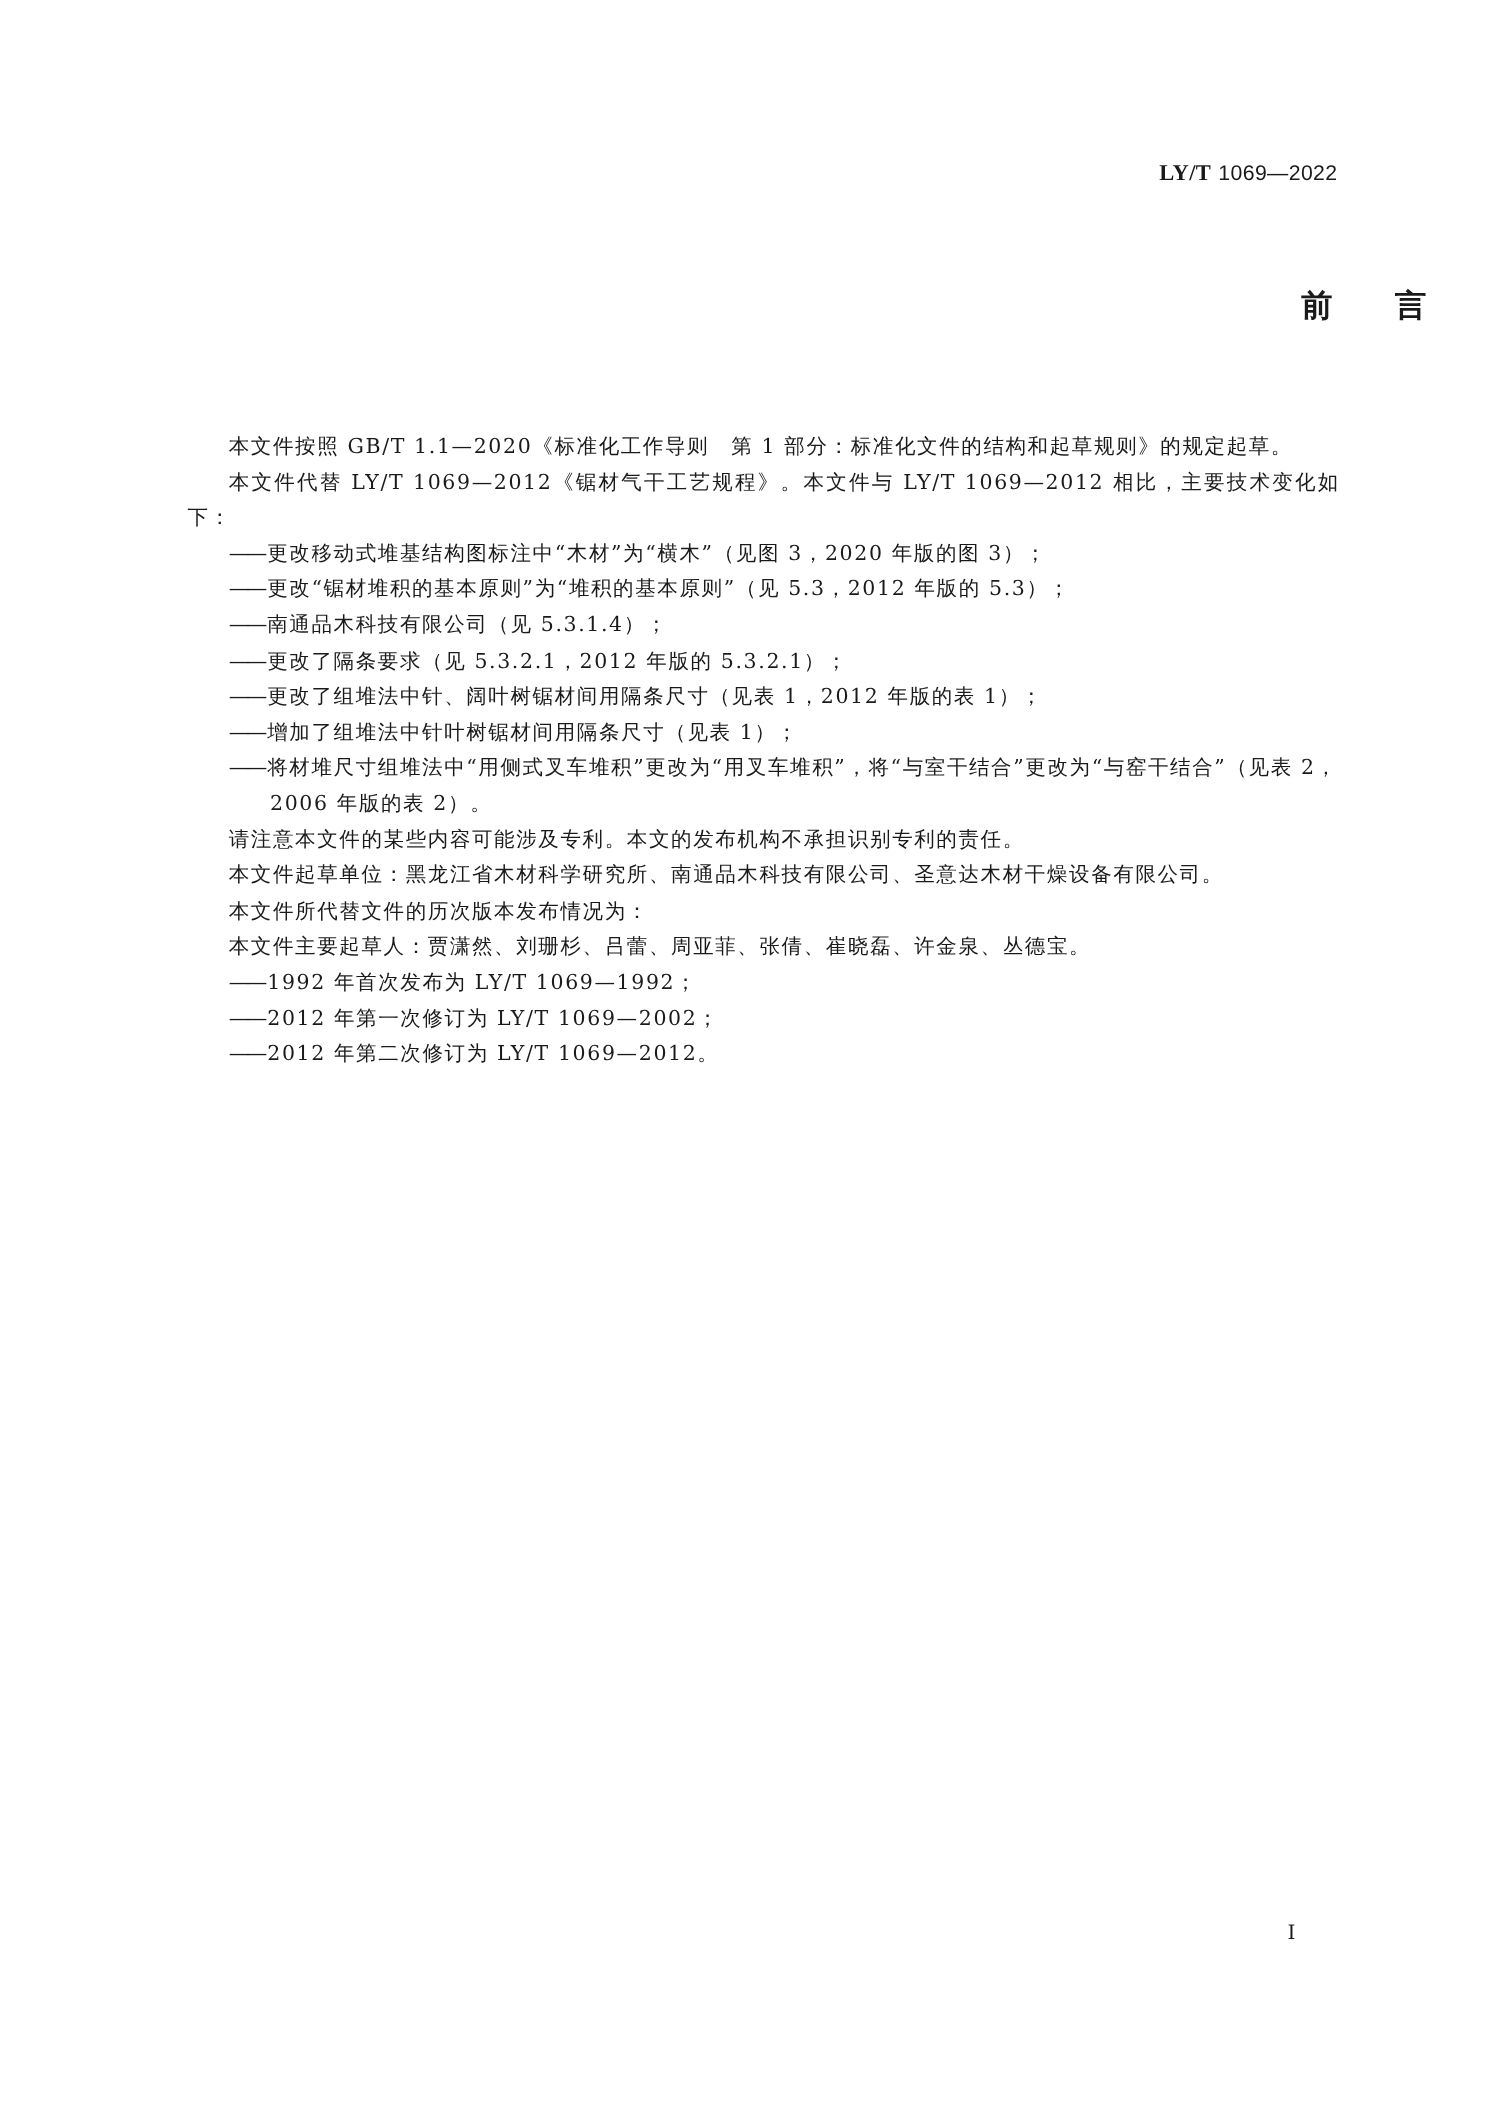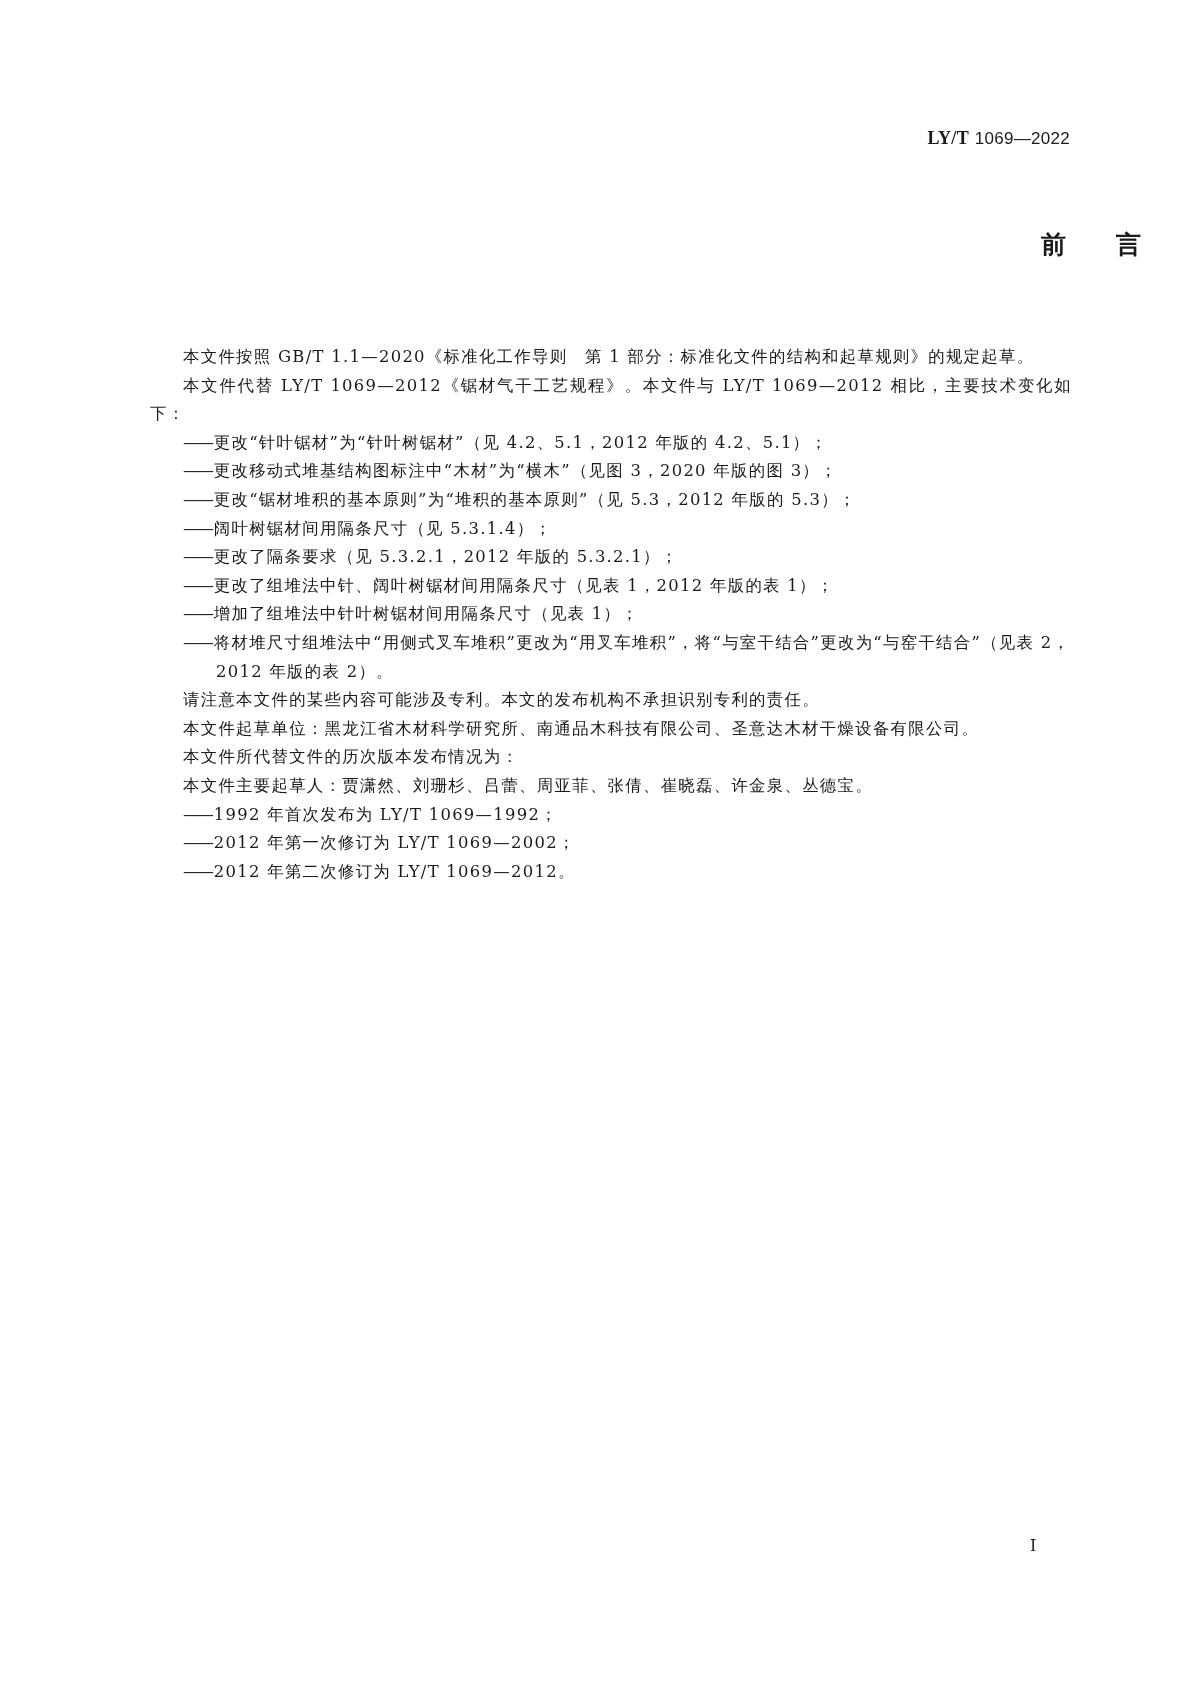--- a/index.html
+++ b/index.html
@@ -25,28 +25,27 @@
   <span class="prefix">LY/T</span>
   <span class="num">1069—2022</span>
 </div>
 
 <div class="title">前言</div>
 
 <div class="body">
   <p class="p">本文件按照 GB/T 1.1—2020《标准化工作导则　第 1 部分：标准化文件的结构和起草规则》的规定起草。</p>
   <p class="p">本文件代替 LY/T 1069—2012《锯材气干工艺规程》。本文件与 LY/T 1069—2012 相比，主要技术变化如下：</p>
 
-  <p class="dash"><span class="mark">——</span><span>更改“针叶锯材”为“针叶树锯材”（见 4.2、5.1，2012 年版的 4.2、5.1）；</span></p>
   <p class="dash"><span class="mark">——</span><span>更改移动式堆基结构图标注中“木材”为“横木”（见图 3，2020 年版的图 3）；</span></p>
   <p class="dash"><span class="mark">——</span><span>更改“锯材堆积的基本原则”为“堆积的基本原则”（见 5.3，2012 年版的 5.3）；</span></p>
-  <p class="dash"><span class="mark">——</span><span>阔叶树锯材间用隔条尺寸（见 5.3.1.4）；</span></p>
+  <p class="dash"><span class="mark">——</span><span>南通品木科技有限公司（见 5.3.1.4）；</span></p>
   <p class="dash"><span class="mark">——</span><span>更改了隔条要求（见 5.3.2.1，2012 年版的 5.3.2.1）；</span></p>
   <p class="dash"><span class="mark">——</span><span>更改了组堆法中针、阔叶树锯材间用隔条尺寸（见表 1，2012 年版的表 1）；</span></p>
   <p class="dash"><span class="mark">——</span><span>增加了组堆法中针叶树锯材间用隔条尺寸（见表 1）；</span></p>
-  <p class="dash hang"><span class="mark">——</span><span>将材堆尺寸组堆法中“用侧式叉车堆积”更改为“用叉车堆积”，将“与室干结合”更改为“与窑干结合”（见表 2，2012 年版的表 2）。</span></p>
+  <p class="dash hang"><span class="mark">——</span><span>将材堆尺寸组堆法中“用侧式叉车堆积”更改为“用叉车堆积”，将“与室干结合”更改为“与窑干结合”（见表 2，2006 年版的表 2）。</span></p>
 
   <p class="p">请注意本文件的某些内容可能涉及专利。本文的发布机构不承担识别专利的责任。</p>
   <p class="p">本文件起草单位：黑龙江省木材科学研究所、南通品木科技有限公司、圣意达木材干燥设备有限公司。</p>
   <p class="p">本文件所代替文件的历次版本发布情况为：</p>
   <p class="p">本文件主要起草人：贾潇然、刘珊杉、吕蕾、周亚菲、张倩、崔晓磊、许金泉、丛德宝。</p>
 
   <p class="dash"><span class="mark">——</span><span>1992 年首次发布为 LY/T 1069—1992；</span></p>
   <p class="dash"><span class="mark">——</span><span>2012 年第一次修订为 LY/T 1069—2002；</span></p>
   <p class="dash"><span class="mark">——</span><span>2012 年第二次修订为 LY/T 1069—2012。</span></p>
 </div>

